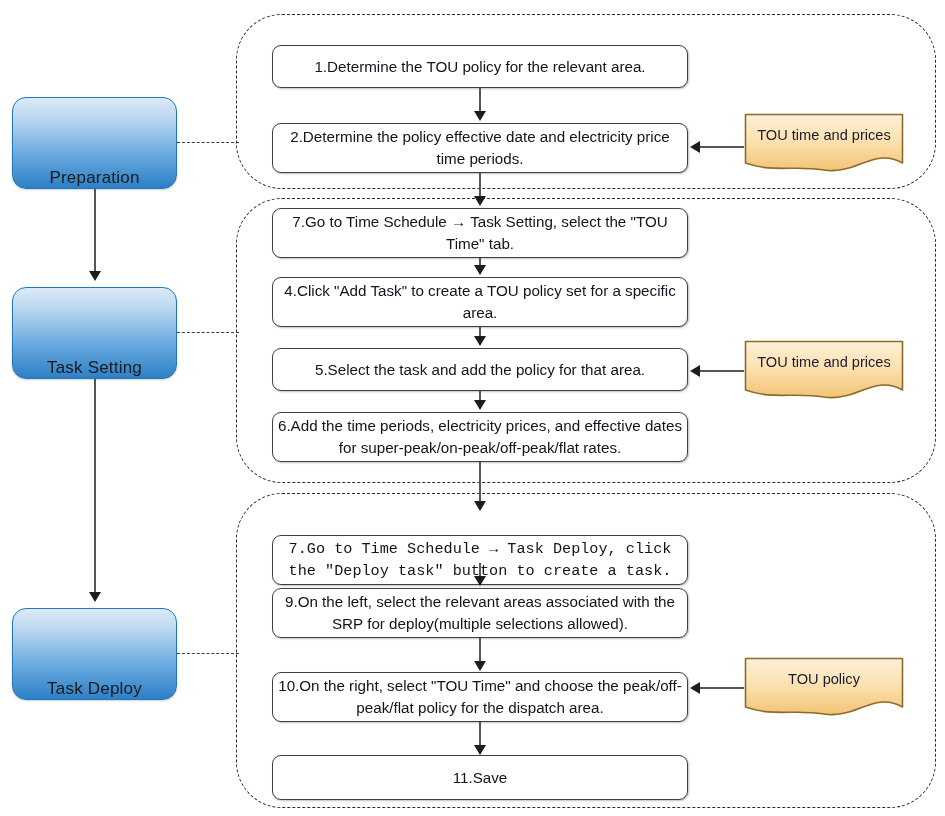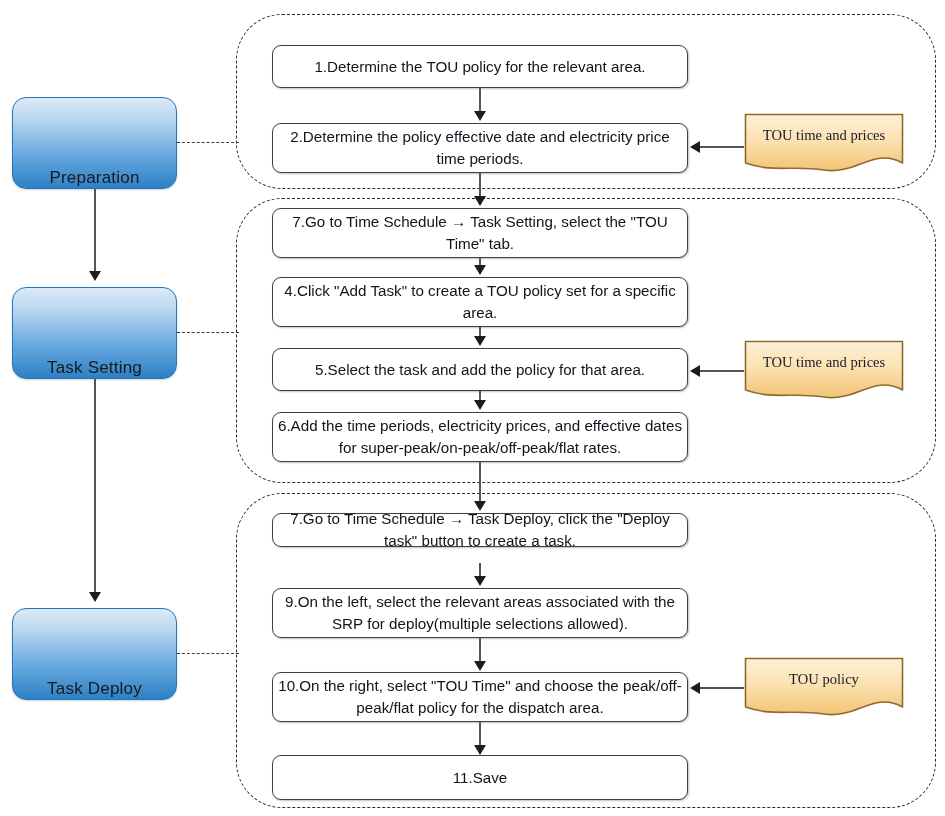--- a/index.html
+++ b/index.html
@@ -70,21 +70,20 @@
     position: absolute;
     left: 0; top: 0;
     width: 160px;
     height: 44px;
     display: flex;
     align-items: center;
     justify-content: center;
     font-size: 14.6px;
     color: #1b1b2a;
     pointer-events: none;
-    font-family: Liberation Serif, serif;
   }
   
   .vline {
     position: absolute;
     width: 2px;
     background: #555555;
   }
   .arrowhead {
     position: absolute;
     width: 0; height: 0;
@@ -156,21 +155,21 @@
   </div>
 
   <div class="pbox" style="left:272px; top:348px; width:416px; height:43px;">
     <span>5.Select the task and add the policy for that area.</span>
   </div>
 
   <div class="pbox" style="left:272px; top:412px; width:416px; height:50px;">
     <span>6.Add the time periods, electricity prices, and effective dates for super-peak/on-peak/off-peak/flat rates.</span>
   </div>
 
-  <div class="pbox" style="left:272px; top:513px; width:416px; height:34px;">
+  <div class="pbox" style="left:272px; top:535px; width:416px; height:50px;font-family:Liberation Mono, monospace;">
     <span>7.Go to Time Schedule → Task Deploy, click the "Deploy task" button to create a task.</span>
   </div>
 
   <div class="pbox" style="left:272px; top:588px; width:416px; height:50px;">
     <span>9.On the left, select the relevant areas associated with the SRP for deploy(multiple selections allowed).</span>
   </div>
 
   <div class="pbox" style="left:272px; top:672px; width:416px; height:50px;">
     <span>10.On the right, select "TOU Time" and choose the peak/off-peak/flat policy for the dispatch area.</span>
   </div>

